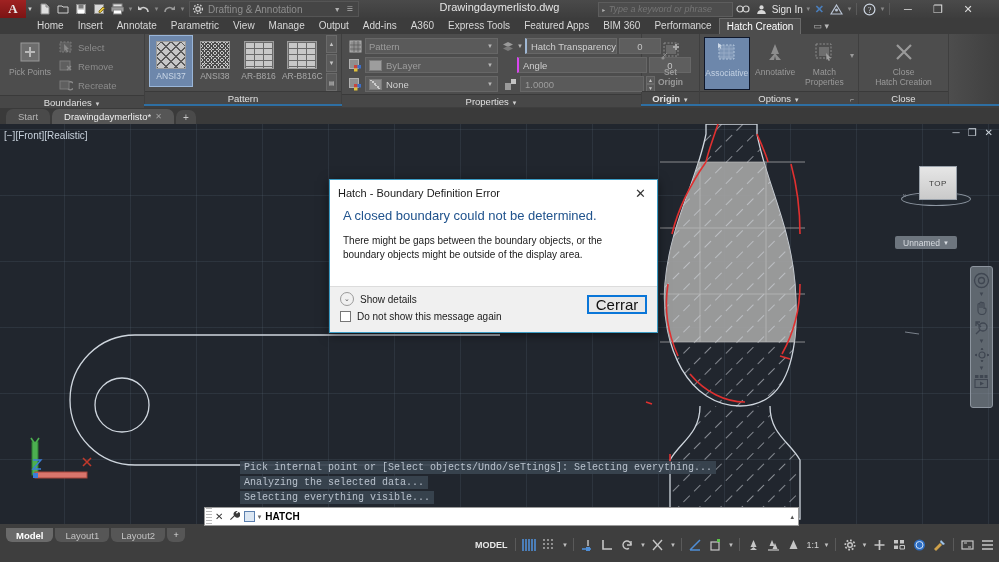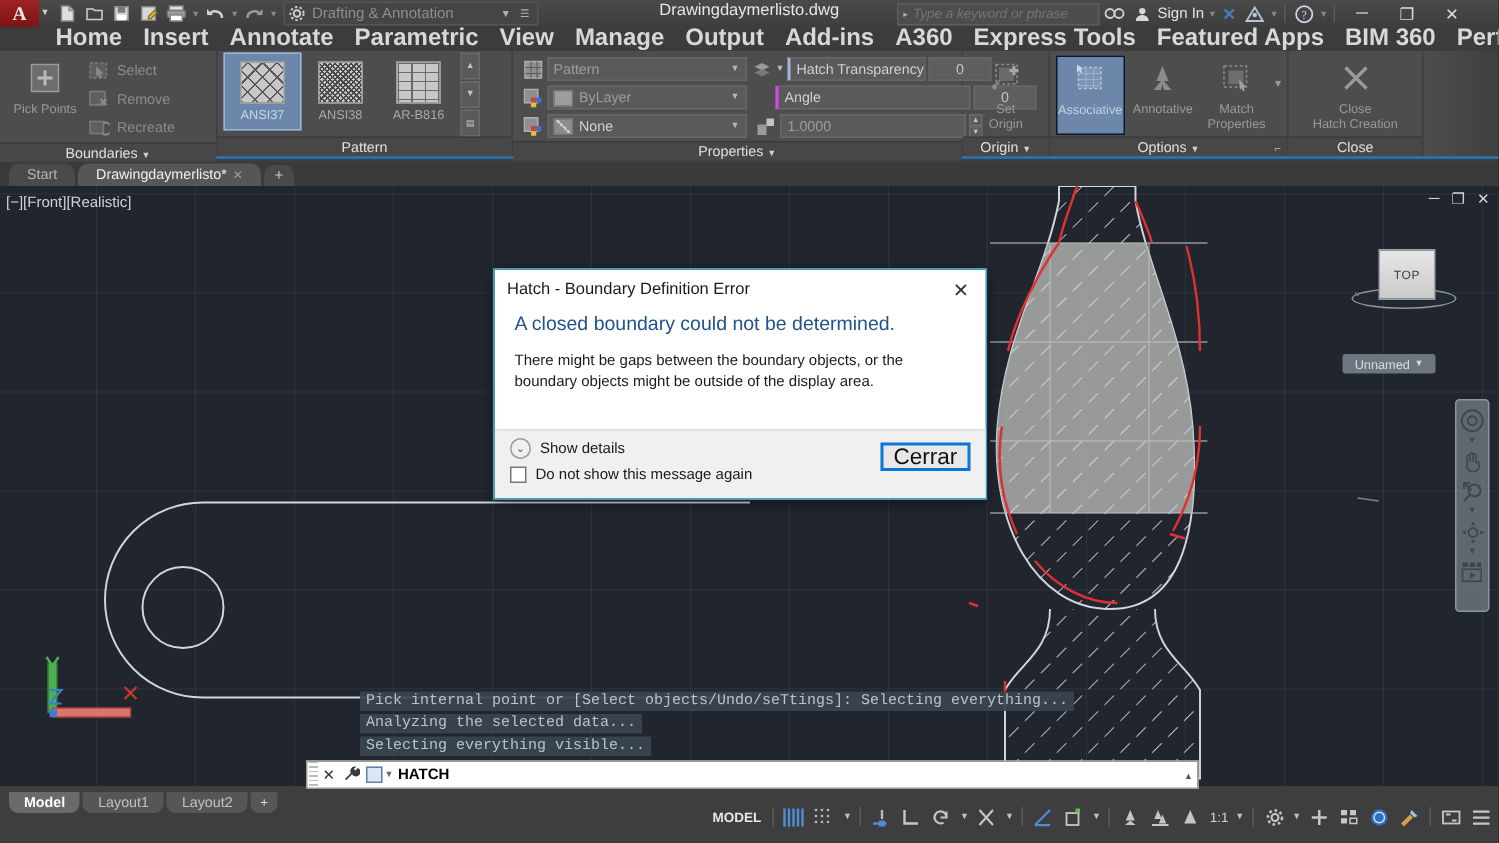--- a/index.html
+++ b/index.html
@@ -55,21 +55,21 @@
   .tb-icon { padding: 0 3px; color: #d0d0d0; font-size: 10px; display: flex; align-items: center; height: 18px; }
   .signin { color: #e2e2e2; font-size: 10px; padding: 0 2px; }
   .tb-sep { width: 1px; height: 12px; background: #5a5a5a; margin: 0 3px; }
   .wbtn { width: 30px; height: 18px; display: flex; align-items: center; justify-content: center; color: #ddd; font-size: 11px; }
 
   
   .menubar {
     position: absolute; top: 18px; left: 0; width: 999px; height: 16px;
     background: #3c3c3c; display: flex; align-items: center; padding-left: 30px;
   }
-  .menu-item { color: #d8d8d8; font-size: 16px; padding: 0 7px; height: 16px; line-height: 16px; white-space: nowrap; font-weight: bold; }
+  .menu-item { color: #d8d8d8; font-size: 10px; padding: 0 7px; height: 16px; line-height: 16px; white-space: nowrap; }
   .menu-item.active { background: #4d4d4d; color: #fff; border-top: 1px solid #6a6a6a; border-left: 1px solid #6a6a6a; border-right: 1px solid #6a6a6a; }
   .menu-tail { color: #b8b8b8; font-size: 9px; padding-left: 12px; }
 
   
   .ribbon {
     position: absolute; top: 34px; left: 0; width: 999px; height: 72px;
     background: #4d4d4d; border-bottom: 2px solid #2e6fa3;
     display: flex;
   }
   .rpanel { position: relative; height: 70px; display: flex; flex-direction: column; border-right: 1px solid #3f3f3f; }
@@ -438,20 +438,24 @@
           <span>ANSI37</span>
         </div>
         <div class="patbtn">
           <span class="patswatch" style="background-image:repeating-linear-gradient(45deg,#4a4a4a 0 1px,transparent 1px 2.5px),repeating-linear-gradient(-45deg,#4a4a4a 0 1px,transparent 1px 2.5px);"></span>
           <span>ANSI38</span>
         </div>
         <div class="patbtn">
           <span class="patswatch" style="background-image:repeating-linear-gradient(to bottom,#6a6a6a 0 1px,transparent 1px 6px),repeating-linear-gradient(to right,#6a6a6a 0 1px,transparent 1px 9px);"></span>
           <span>AR-B816</span>
         </div>
+        <div class="patbtn">
+          <span class="patswatch" style="background-image:repeating-linear-gradient(to bottom,#6a6a6a 0 1px,transparent 1px 6px),repeating-linear-gradient(to right,#6a6a6a 0 1px,transparent 1px 9px);"></span>
+          <span>AR-B816C</span>
+        </div>
         <div class="scrollcol">
           <div>▲</div>
           <div>▼</div>
           <div>▤</div>
         </div>
       </div>
       <div class="rpanel-title">
         <span>Pattern</span>
       </div>
     </div>
@@ -530,21 +534,21 @@
             <div>▼</div>
           </div>
         </div>
       </div>
       <div class="rpanel-title">
         <span>Properties</span>
         <span class="dd">▼</span>
       </div>
     </div>
 
-    <div class="rpanel" style="width:58px;">
+    <div class="rpanel" style="width:58px;font-weight:bold;">
       <div class="rpanel-body" style="justify-content:center;">
         <div class="bigbtn">
           <span class="gl">
             <svg width="24" height="24" viewBox="0 0 24 24">
                 <rect x="5" y="3" width="14" height="13" fill="none" stroke="#8d8d8d" stroke-dasharray="2 1.5"></rect>
                 <path d="M7 5h10v9H7z" fill="#6a6a6a"></path>
                 <path d="M16 4h2v2h2v2h-2v2h-2V8h-2V6h2z" fill="#a6a6a6"></path>
                 <path d="M4 17l4-4" stroke="#8d8d8d"></path>
                 <circle cx="4" cy="18" r="1.6" fill="#8d8d8d"></circle>
               </svg>

